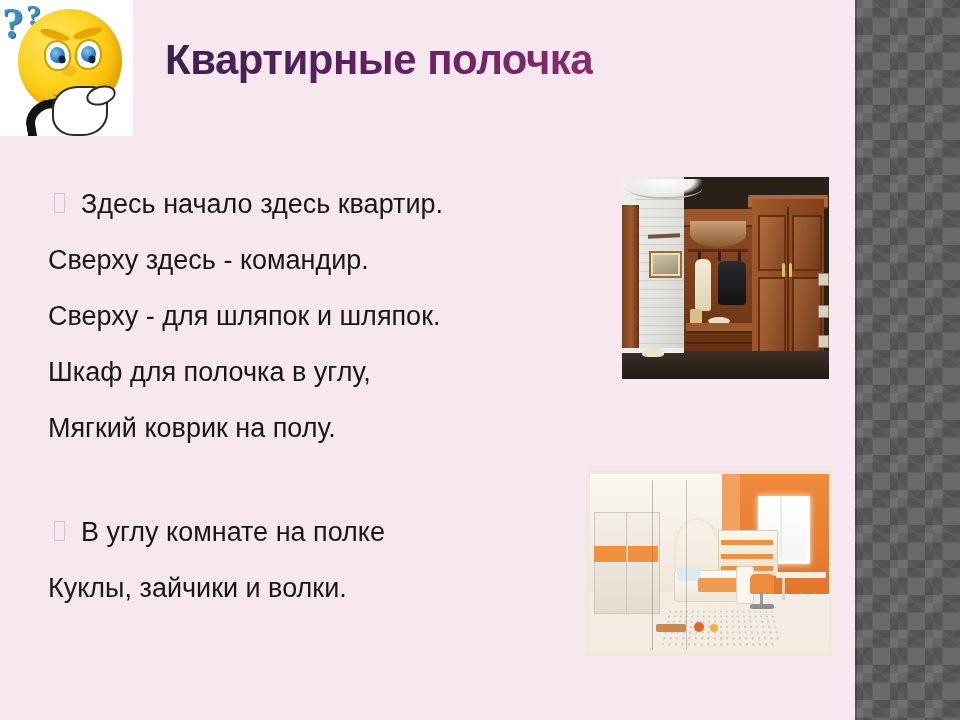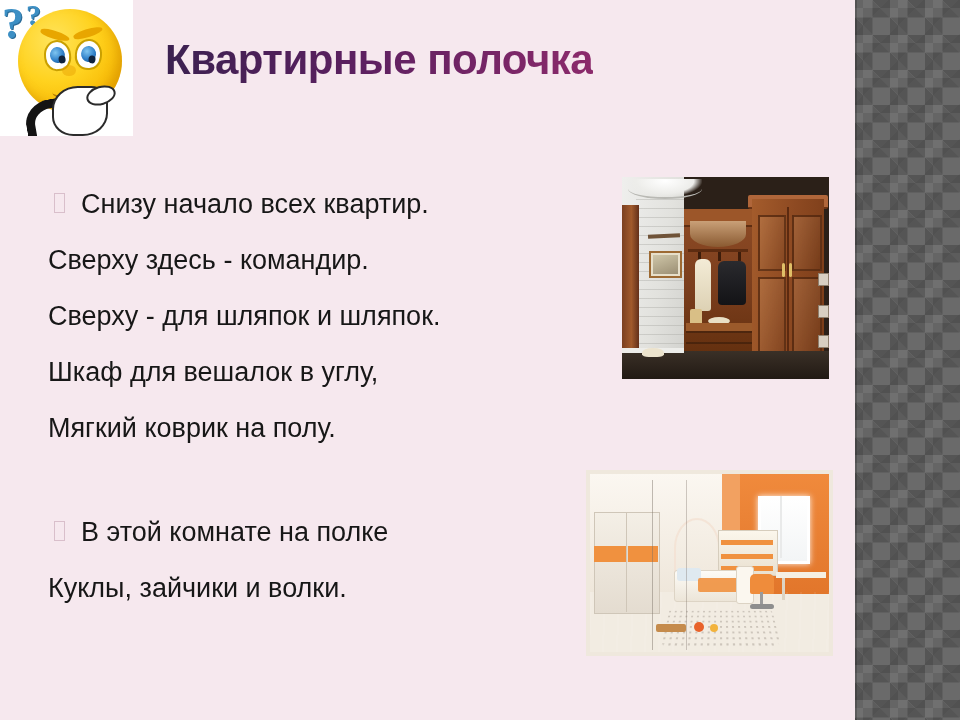--- a/index.html
+++ b/index.html
@@ -320,40 +320,40 @@
     <div class="thumb"></div>
   </div>
 
   <div class="slide-title">Квартирные полочка</div>
 
   <div class="riddles">
 
     <div class="riddle-block">
       <div class="riddle-line">
         <span class="bullet-glyph"></span>
-        <span>Снизу начало всех квартир.</span>
+        <span>Здесь начало здесь квартир.</span>
       </div>
       <div class="riddle-line">
         <span>Сверху здесь - командир.</span>
       </div>
       <div class="riddle-line">
         <span>Сверху - для шляпок и шляпок.</span>
       </div>
       <div class="riddle-line">
-        <span>Шкаф для вешалок в углу,</span>
+        <span>Шкаф для полочка в углу,</span>
       </div>
       <div class="riddle-line">
         <span>Мягкий коврик на полу.</span>
       </div>
     </div>
 
     <div class="riddle-block second">
       <div class="riddle-line">
         <span class="bullet-glyph"></span>
-        <span>В этой комнате на полке</span>
+        <span>В углу комнате на полке</span>
       </div>
       <div class="riddle-line">
         <span>Куклы, зайчики и волки.</span>
       </div>
     </div>
 
   </div>
 
   <div class="photo photo-hallway">
     <div class="hw-wall-left"></div>

